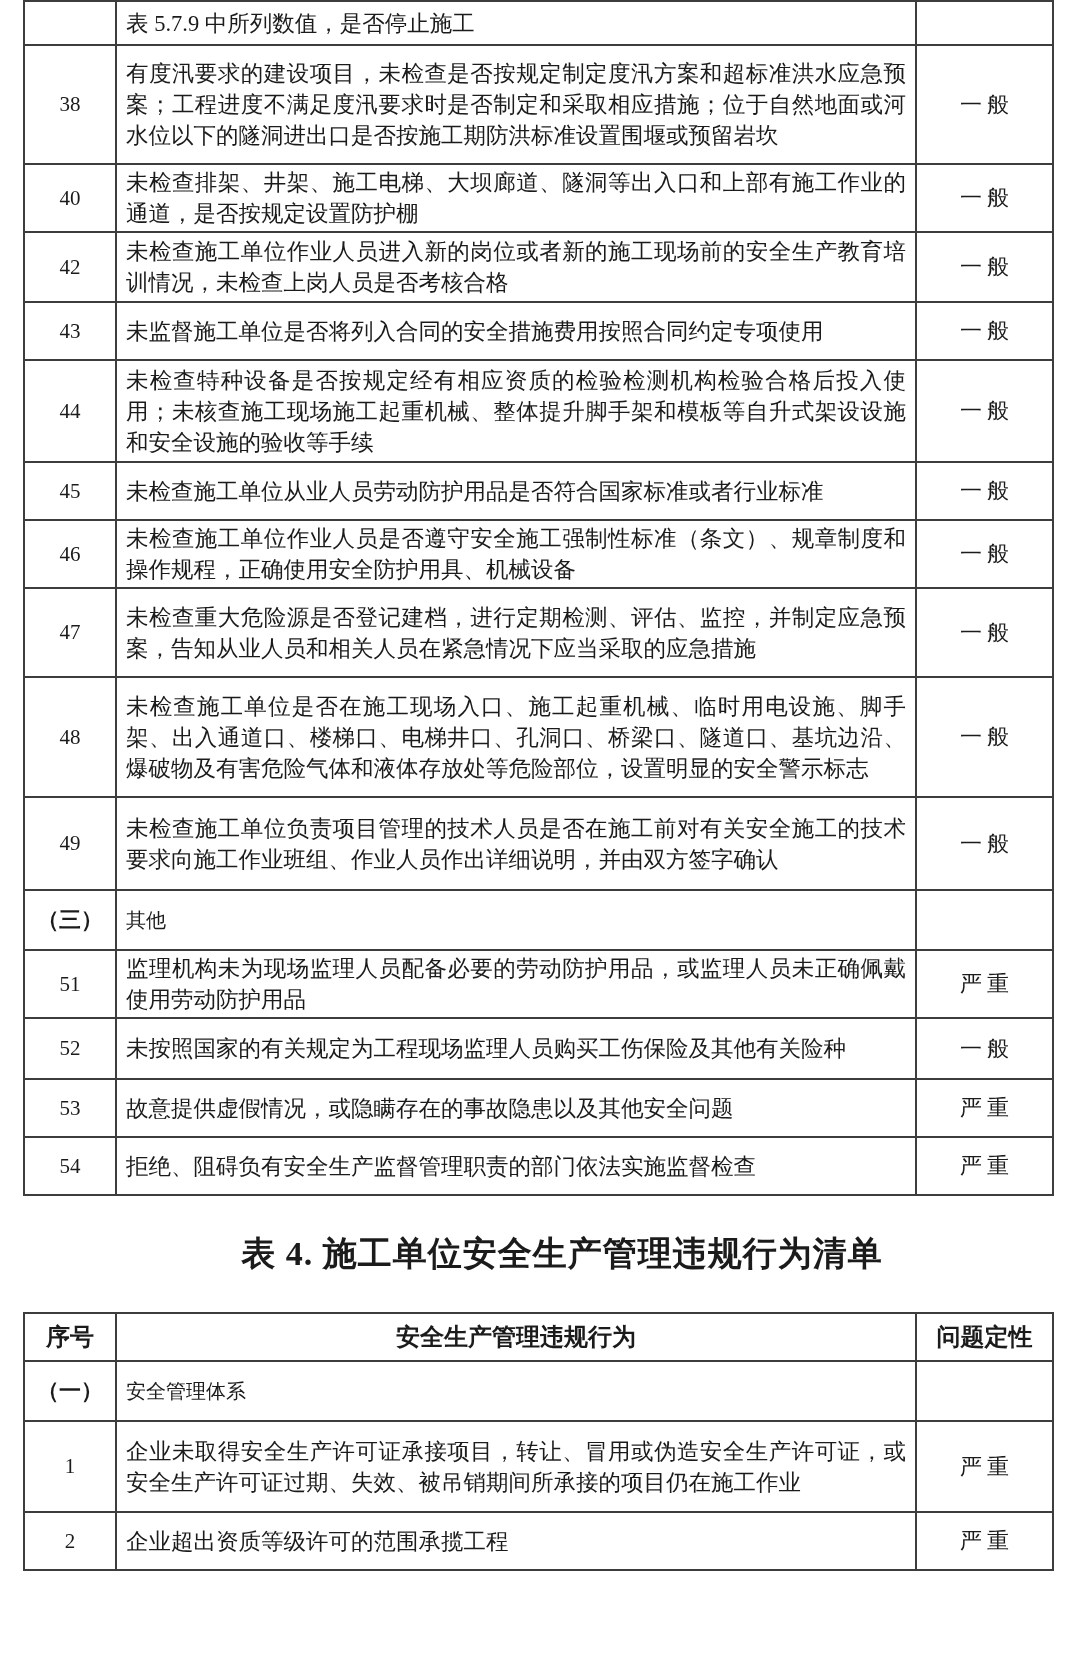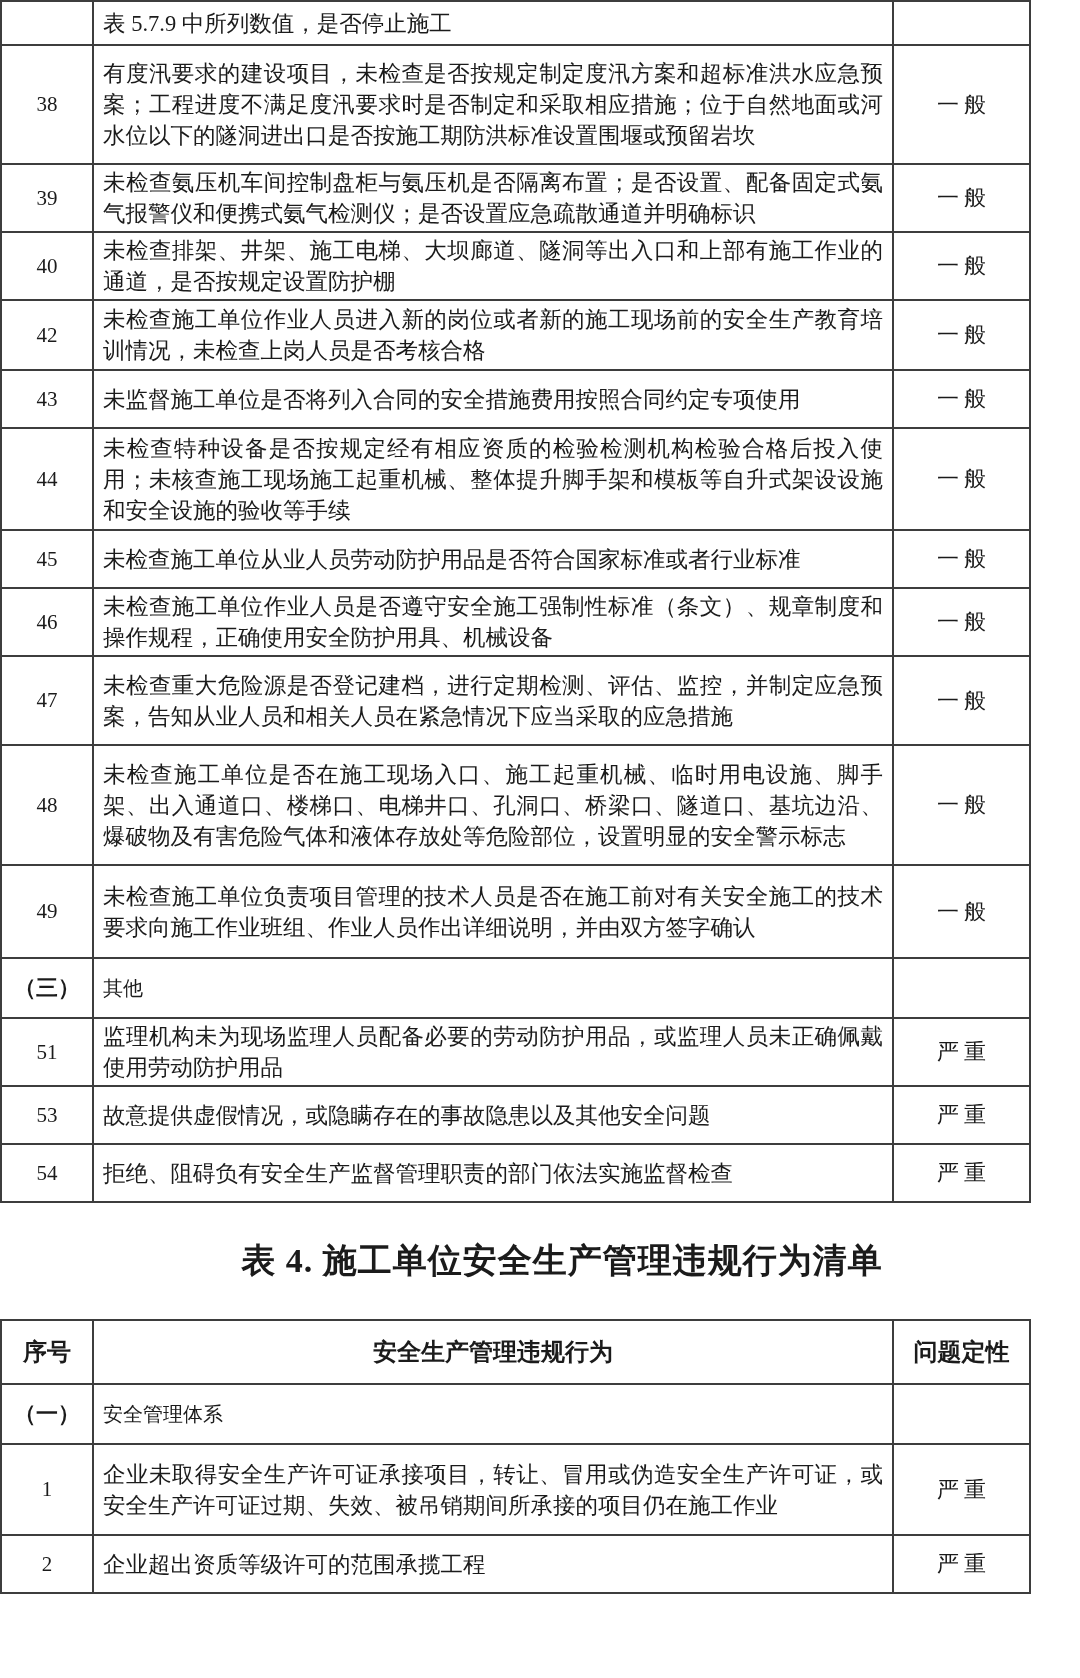--- a/index.html
+++ b/index.html
@@ -10,20 +10,21 @@
   body {
     width: 1080px;
     height: 1678px;
     font-family: "Liberation Serif", "DejaVu Serif", serif;
     color: #1b1b1b;
     overflow: hidden;
   }
   .doc-table {
     border-collapse: collapse;
     table-layout: fixed;
+    margin-left: 23px;
     width: 1029px;
   }
   .doc-table td, .doc-table th {
     border: 2px solid #3d3d3d;
     vertical-align: middle;
     overflow: hidden;
   }
   td.c-num {
     text-align: center;
     font-size: 21px;
@@ -78,25 +79,20 @@
       <td class="c-num"></td>
       <td class="c-text">表 5.7.9 中所列数值，是否停止施工</td>
       <td class="c-sev"></td>
     </tr>
     <tr style="height:119px">
       <td class="c-num">38</td>
       <td class="c-text">有度汛要求的建设项目，未检查是否按规定制定度汛方案和超标准洪水应急预案；工程进度不满足度汛要求时是否制定和采取相应措施；位于自然地面或河水位以下的隧洞进出口是否按施工期防洪标准设置围堰或预留岩坎</td>
       <td class="c-sev">一般</td>
     </tr>
     <tr style="height:65px">
-      <td class="c-num">39</td>
-      <td class="c-text">未检查氨压机车间控制盘柜与氨压机是否隔离布置；是否设置、配备固定式氨气报警仪和便携式氨气检测仪；是否设置应急疏散通道并明确标识</td>
-      <td class="c-sev">一般</td>
-    </tr>
-    <tr style="height:65px">
       <td class="c-num">40</td>
       <td class="c-text">未检查排架、井架、施工电梯、大坝廊道、隧洞等出入口和上部有施工作业的通道，是否按规定设置防护棚</td>
       <td class="c-sev">一般</td>
     </tr>
     <tr style="height:70px">
       <td class="c-num">42</td>
       <td class="c-text">未检查施工单位作业人员进入新的岗位或者新的施工现场前的安全生产教育培训情况，未检查上岗人员是否考核合格</td>
       <td class="c-sev">一般</td>
     </tr>
     <tr style="height:58px">
@@ -137,20 +133,25 @@
     <tr class="section" style="height:33px">
       <td class="c-num">（三）</td>
       <td class="c-text">其他</td>
       <td class="c-sev"></td>
     </tr>
     <tr style="height:65px">
       <td class="c-num">51</td>
       <td class="c-text">监理机构未为现场监理人员配备必要的劳动防护用品，或监理人员未正确佩戴使用劳动防护用品</td>
       <td class="c-sev">严重</td>
     </tr>
+    <tr style="height:61px">
+      <td class="c-num">52</td>
+      <td class="c-text">未按照国家的有关规定为工程现场监理人员购买工伤保险及其他有关险种</td>
+      <td class="c-sev">一般</td>
+    </tr>
     <tr style="height:37px">
       <td class="c-num">53</td>
       <td class="c-text">故意提供虚假情况，或隐瞒存在的事故隐患以及其他安全问题</td>
       <td class="c-sev">严重</td>
     </tr>
     <tr style="height:33px">
       <td class="c-num">54</td>
       <td class="c-text">拒绝、阻碍负有安全生产监督管理职责的部门依法实施监督检查</td>
       <td class="c-sev">严重</td>
     </tr>
@@ -161,21 +162,21 @@
   <h1>表 4. 施工单位安全生产管理违规行为清单</h1>
 </div>
 
 <table class="doc-table" id="table2">
   <colgroup>
     <col style="width:92px">
     <col style="width:800px">
     <col style="width:137px">
   </colgroup>
   <tbody>
-    <tr style="height:64px">
+    <tr style="height:48px">
       <th>序号</th>
       <th>安全生产管理违规行为</th>
       <th>问题定性</th>
     </tr>
     <tr class="section" style="height:32px">
       <td class="c-num">（一）</td>
       <td class="c-text">安全管理体系</td>
       <td class="c-sev"></td>
     </tr>
     <tr style="height:91px">

